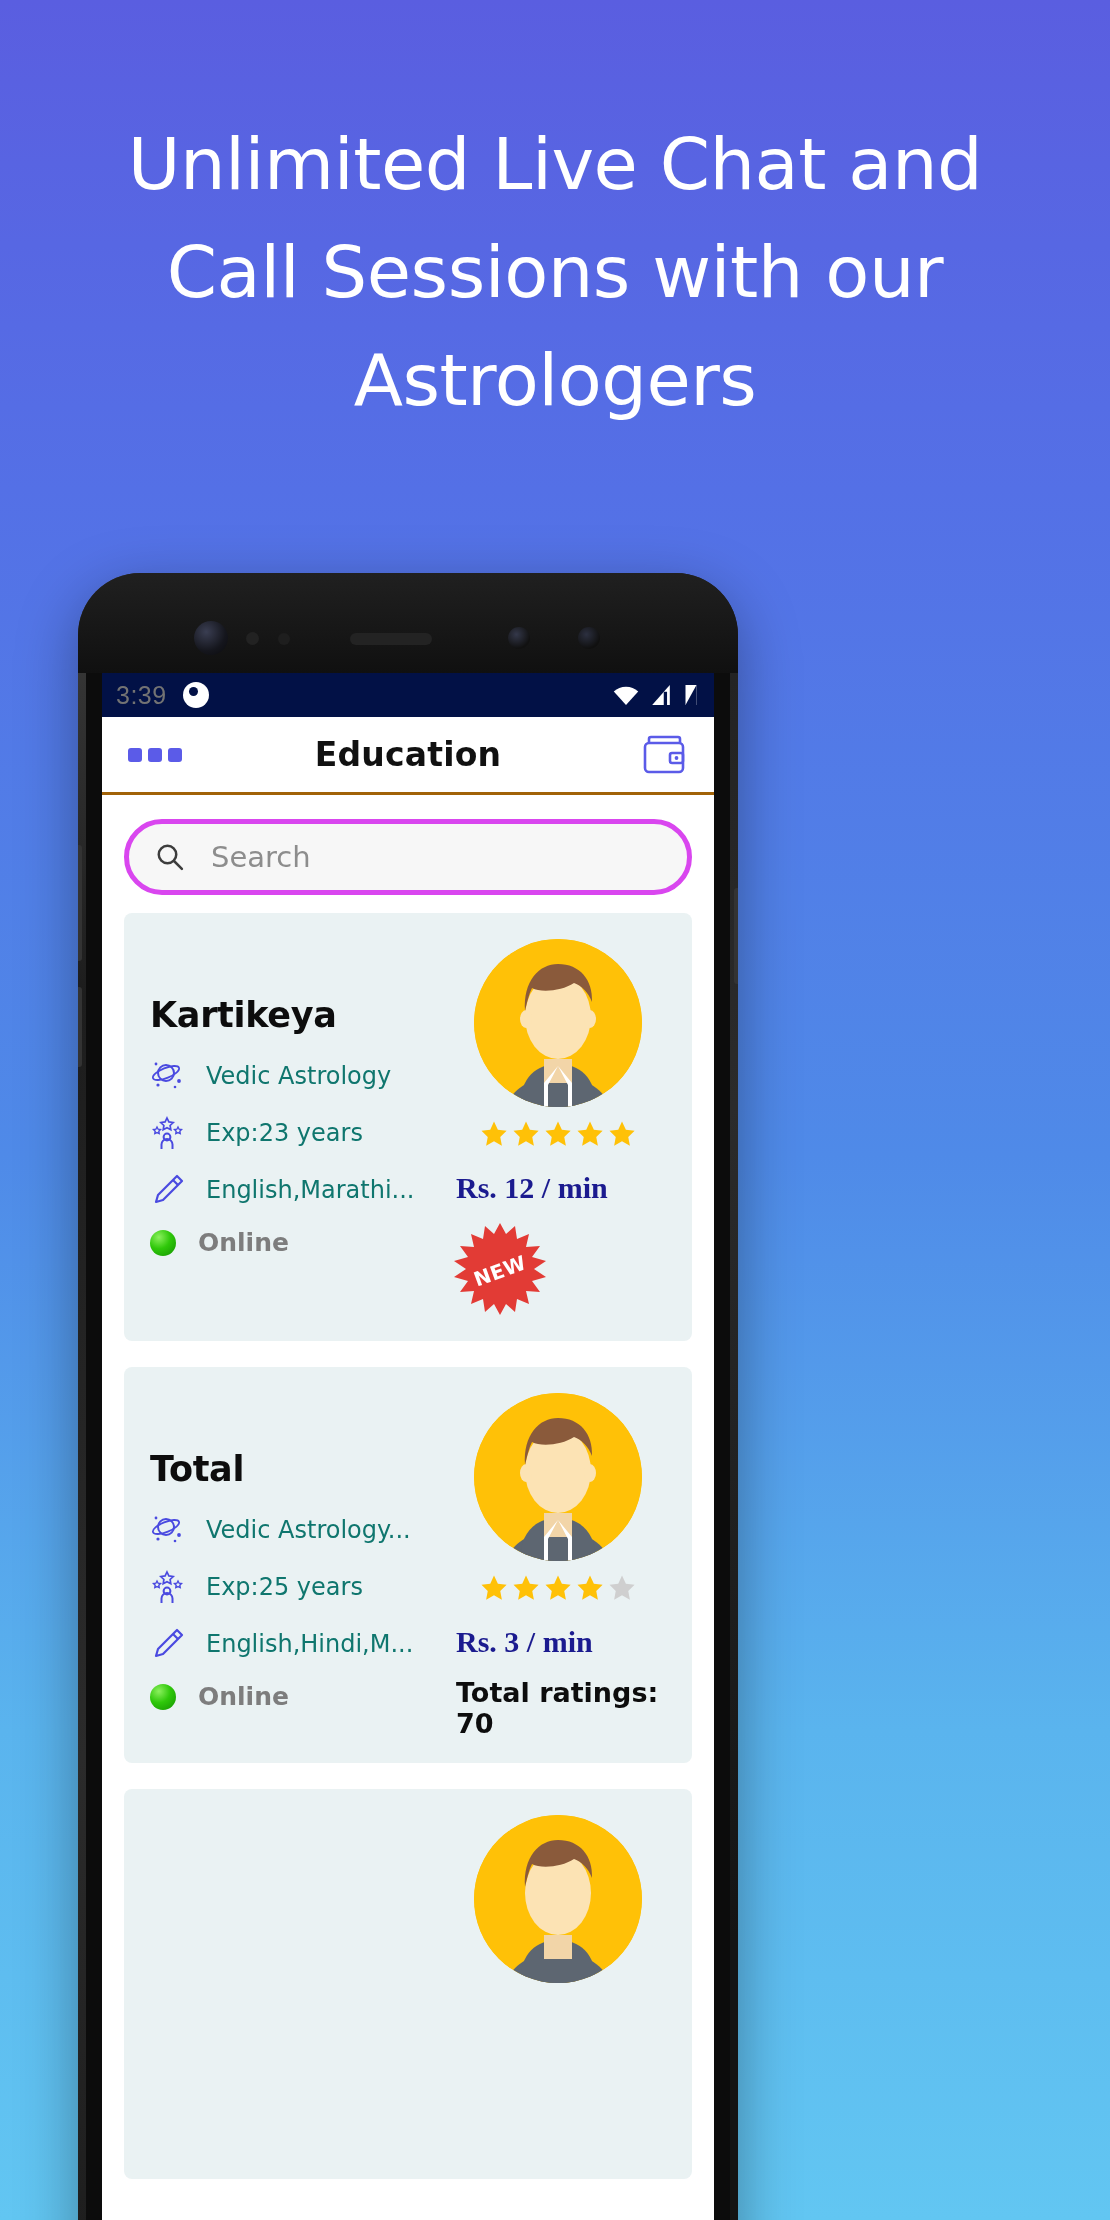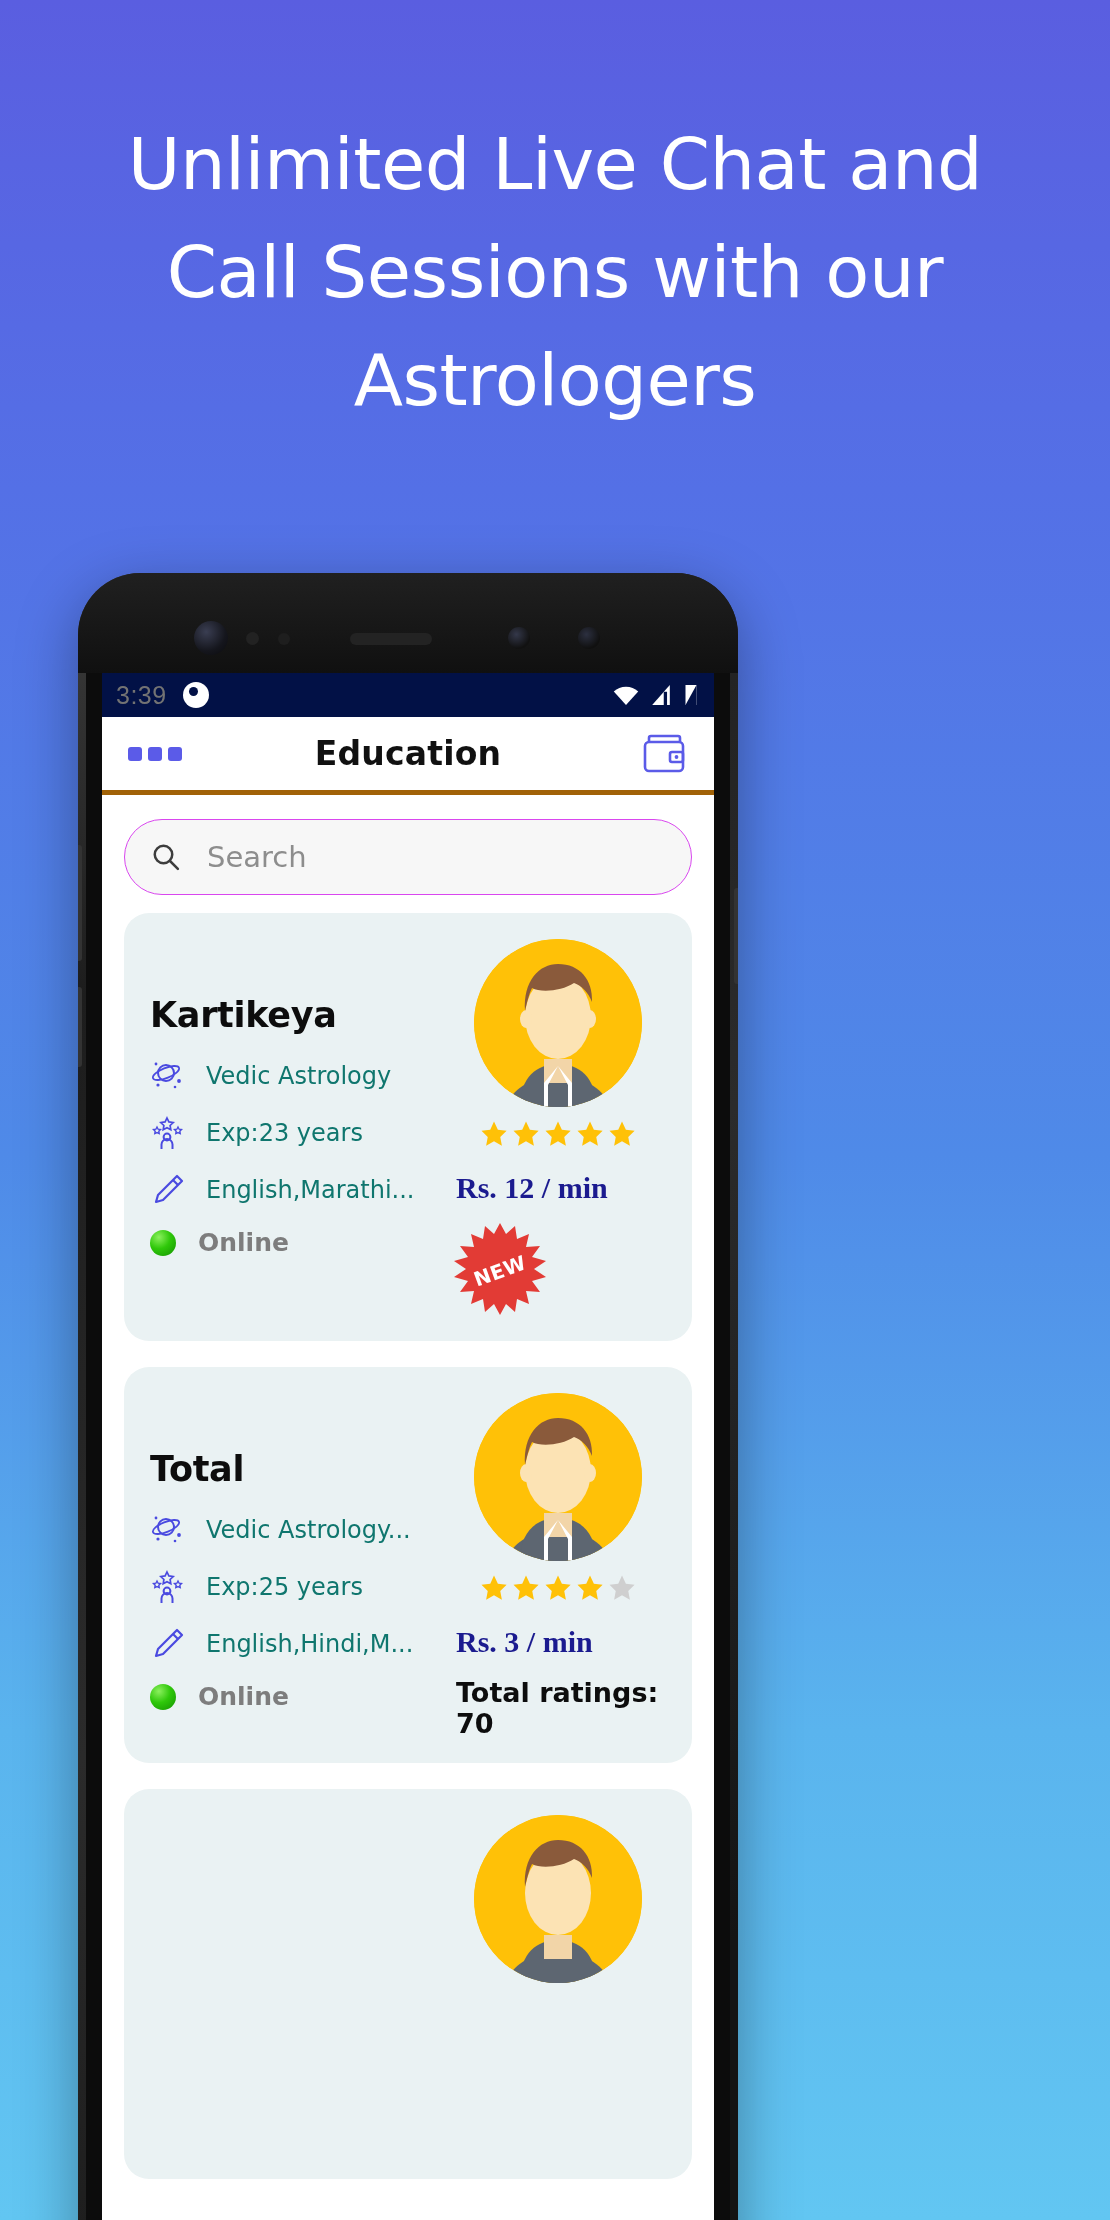--- a/index.html
+++ b/index.html
@@ -78,45 +78,45 @@
     width:9px; height:9px; border-radius:50%; background:#021146;
   }
   .sb-right { margin-left:auto; display:flex; align-items:flex-end; gap:9px; }
   .ic-wifi { width:28px; height:20px; }
   .ic-sig  { width:24px; height:22px; }
   .ic-bat  { width:18px; height:22px; }
 
   
   .appbar {
     height:78px; background:#ffffff; display:flex; align-items:center;
-    padding:0 26px; border-bottom:5px solid #a16207; position:relative;
+    padding:0 26px; border-bottom:3px solid #a16207; position:relative;
   }
   .dots { display:flex; gap:6px; }
   .dots i { width:14px; height:14px; border-radius:3px; background:#5b5be8; display:block; }
   .appbar-title {
     position:absolute; left:0; right:0; text-align:center;
     font-size:33px; font-weight:bold; color:#111; letter-spacing:.2px;
     font-family:"DejaVu Sans", sans-serif;
   }
   .wallet { margin-left:auto; width:46px; height:40px; position:relative; z-index:2; }
 
   
   .search-wrap { padding:24px 22px 12px 22px; background:#fff; }
   .searchbar {
     height:76px; border-radius:38px; background:#f7f7f7;
-    border:1px solid #d946ef; display:flex; align-items:center; padding:0 26px;
+    border:5px solid #d946ef; display:flex; align-items:center; padding:0 26px;
   }
   .search-ico { width:30px; height:30px; flex:none; }
   .search-text { margin-left:26px; font-size:29px; color:#8d8d8d;
     font-family:"DejaVu Sans", sans-serif; }
 
   
   .list { padding:6px 22px 0 22px; background:#fff; }
   .card {
-    background:#eaf2f3; border-radius:25px; margin-bottom:26px;
+    background:#eaf2f3; border-radius:8px; margin-bottom:26px;
     padding:26px 26px 24px 26px; display:flex; position:relative; min-height:390px;
   }
   .card-left { width:300px; padding-top:56px; }
   .astro-name {
     font-size:35px; font-weight:bold; color:#0d0d0d; margin-bottom:22px;
     font-family:"DejaVu Sans", sans-serif; letter-spacing:-.3px;
   }
   .meta-row { display:flex; align-items:center; margin-bottom:19px; height:38px; }
   .meta-ico { width:36px; height:36px; flex:none; }
   .meta-text {

